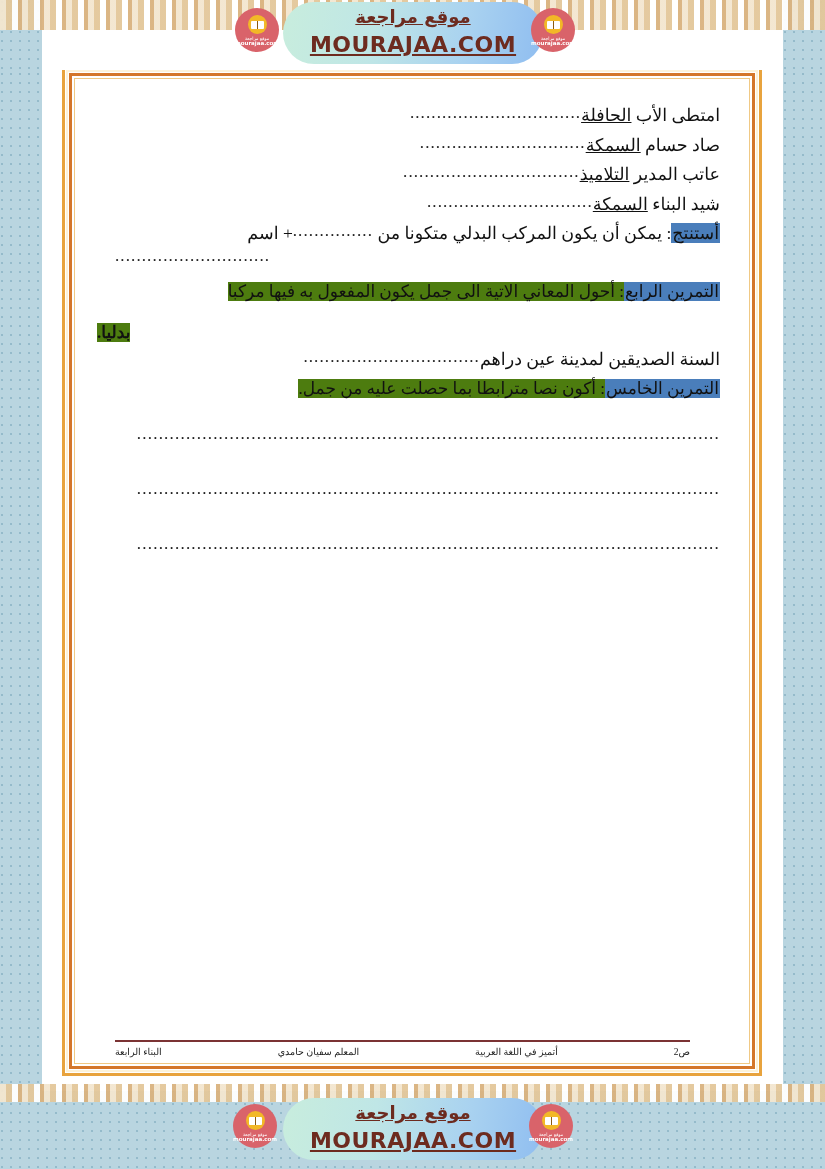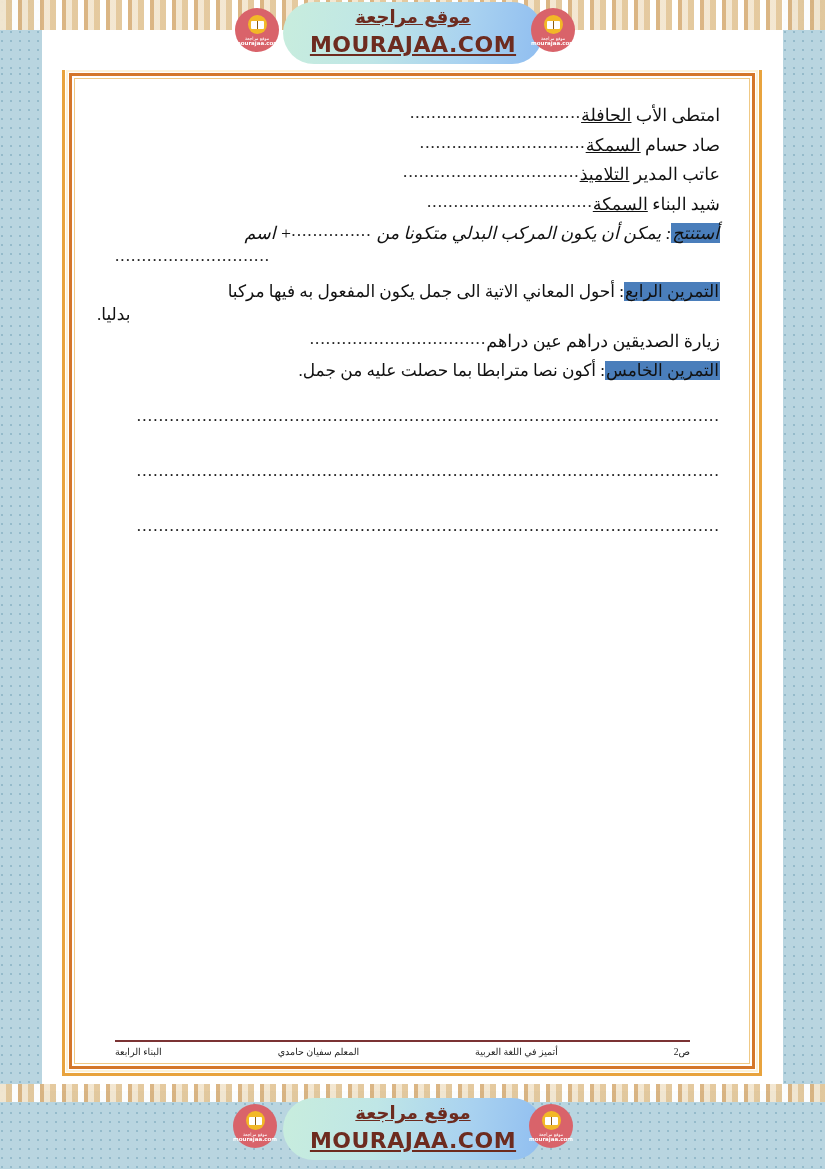--- a/index.html
+++ b/index.html
@@ -239,21 +239,21 @@
     color: #222;
     font-size: 17px;
   }
 
   .hl-blue {
     background: #4a7ebb;
     color: #111;
     padding: 0 1px;
   }
   .hl-peach {
-    background: #ffffff;
+    background: #4d7c0f;
   }
 
   .row-ex {
     position: relative;
     margin-top: 14px;
     margin-bottom: 4px;
     font-size: 17px;
     line-height: 1.25;
   }
   .answer-dots {
@@ -341,38 +341,38 @@
   </div>
 
   <div class="line" style="margin-bottom:9px;">
     <span class="txt">عاتب المدير </span><span class="u">التلاميذ</span><span class="dots">.................................</span>
   </div>
 
   <div class="line" style="margin-bottom:9px;">
     <span class="txt">شيد البناء </span><span class="u">السمكة</span><span class="dots">...............................</span>
   </div>
 
-  <div class="line" style="margin-bottom:4px;font-style:italic;">
+  <div class="line" style="margin-bottom:4px;">
     <span class="hl-blue">أستنتج</span><span>:</span><span class="txt"> يمكن أن يكون المركب البدلي متكونا من </span><span class="dots">...............</span><span class="txt">+ اسم</span>
   </div>
 
   <div class="line" style="text-align:left; padding-left:20px; margin-bottom:10px;">
     <span class="dots">.............................</span>
   </div>
 
   <div class="row-ex">
     <span class="hl-peach"><span class="hl-blue">التمرين الرابع</span><span>:</span><span> أحول المعاني الاتية الى جمل يكون المفعول به فيها مركبا</span></span>
-    <div style="text-align:left; padding-left:2px; margin-top:2px;">
+    <div style="text-align:left; padding-left:2px; margin-top:20px;font-weight:bold;">
       <span class="hl-peach">بدليا.</span>
     </div>
   </div>
 
 
   <div class="line" style="margin-bottom:9px;">
-    <span class="txt">زيارة الصديقين دراهم عين دراهم</span><span class="dots">.................................</span>
+    <span class="txt">السنة الصديقين لمدينة عين دراهم</span><span class="dots">.................................</span>
   </div>
 
 
 
   <div class="row-ex" style="margin-top:10px;">
     <span class="hl-peach"><span class="hl-blue">التمرين الخامس</span><span>:</span><span> أكون نصا مترابطا بما حصلت عليه من جمل.</span></span>
   </div>
 
   <div class="gap-sm"></div>
   <div class="answer-dots">...........................................................................................................</div>

